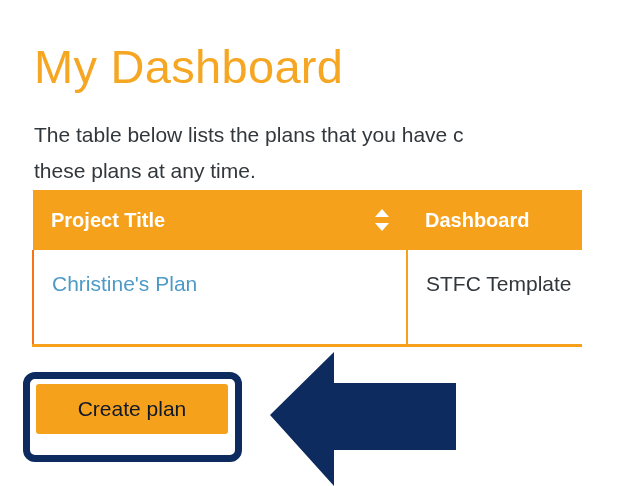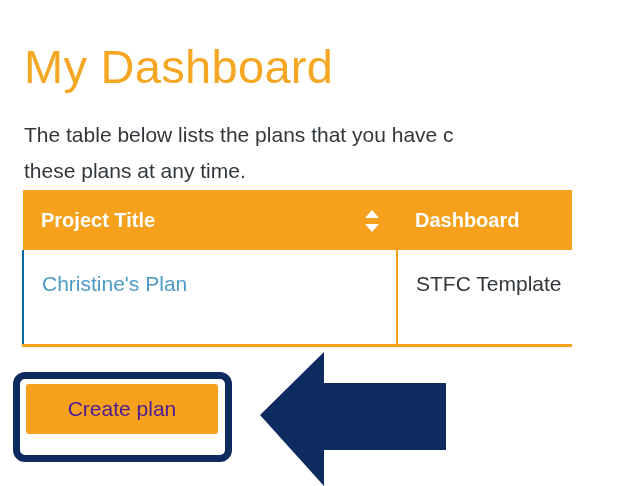--- a/index.html
+++ b/index.html
@@ -14,20 +14,21 @@
     overflow: hidden;
     position: relative;
   }
 
   #page {
     position: relative;
     width: 572px;
     height: 486px;
     overflow: hidden;
     background: #ffffff;
+    margin-left: 10px;
   }
 
   
   #page-title {
     position: absolute;
     left: 24px;
     top: 8px;
     font-size: 47px;
     line-height: 56px;
     font-weight: 300;
@@ -71,21 +72,21 @@
     padding: 0 0 0 18px;
     border: none;
     vertical-align: middle;
     white-space: nowrap;
   }
   #plans-table th.col-title   { width: 356px; }
   #plans-table th.col-template{ width: 324px; }
 
   .th-inner {
     display: flex;
-    align-items: flex-end;
+    align-items: flex-start;
     justify-content: space-between;
     padding-right: 18px;
   }
 
   .sort-icon {
     display: inline-block;
     width: 14px;
     height: 22px;
     position: relative;
     flex: 0 0 auto;
@@ -109,21 +110,21 @@
     bottom: 0;
     border-top: 8px solid #ffffff;
   }
 
   #plans-table td {
     height: 94px;
     padding: 0 0 0 18px;
     vertical-align: top;
     font-size: 21px;
     color: #32373c;
-    border-left: 2px solid #0369a1;
+    border-left: 2px solid #f97316;
     border-right: 2px solid #f5a11b;
     border-bottom: 3px solid #f5a11b;
     background: #ffffff;
     white-space: nowrap;
   }
   #plans-table td .cell-pad {
     display: block;
     padding-top: 22px;
   }
   .plan-link {
@@ -134,21 +135,21 @@
   }
 
   
   #create-plan-button {
     position: absolute;
     left: 26px;
     top: 384px;
     width: 192px;
     height: 50px;
     background: #f5a11b;
-    color: #4c1d95;
+    color: #0f172a;
     border: none;
     border-radius: 3px;
     font-family: "Liberation Sans", sans-serif;
     font-size: 21px;
     font-weight: normal;
     text-align: center;
     line-height: 50px;
     padding: 0;
     cursor: pointer;
   }

